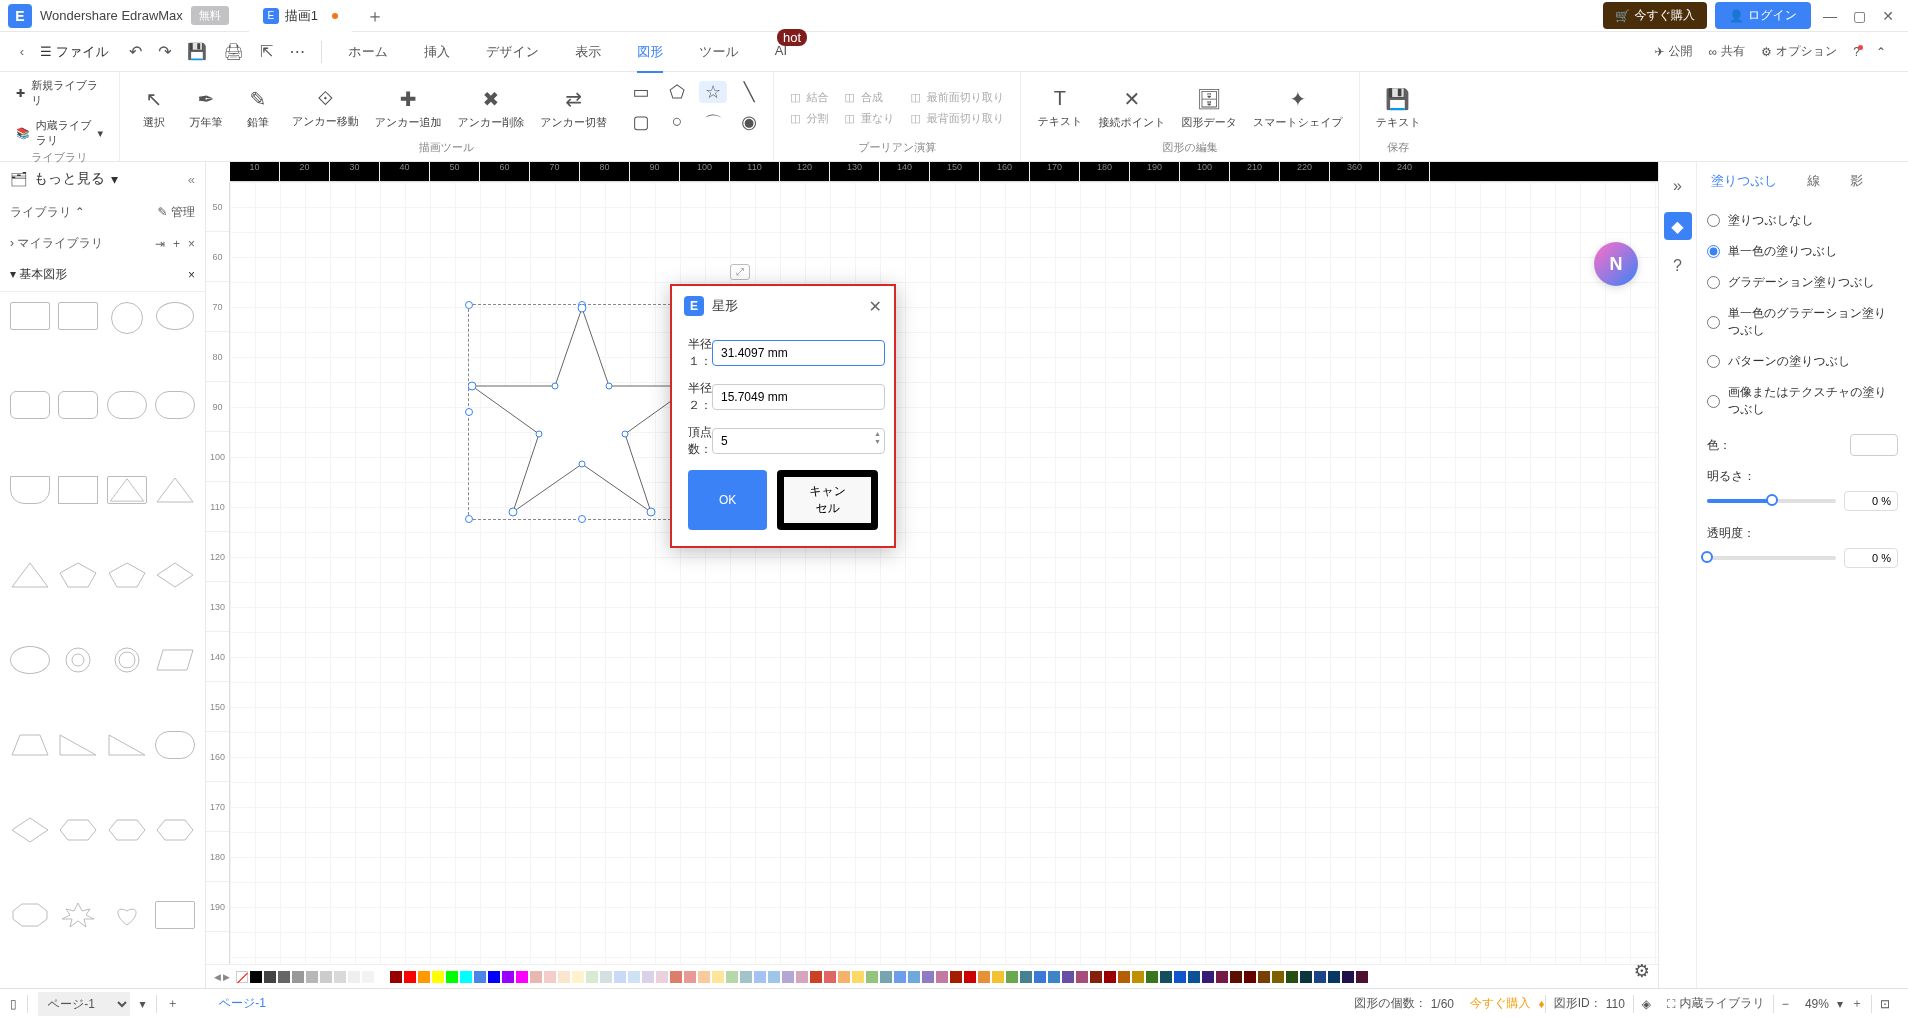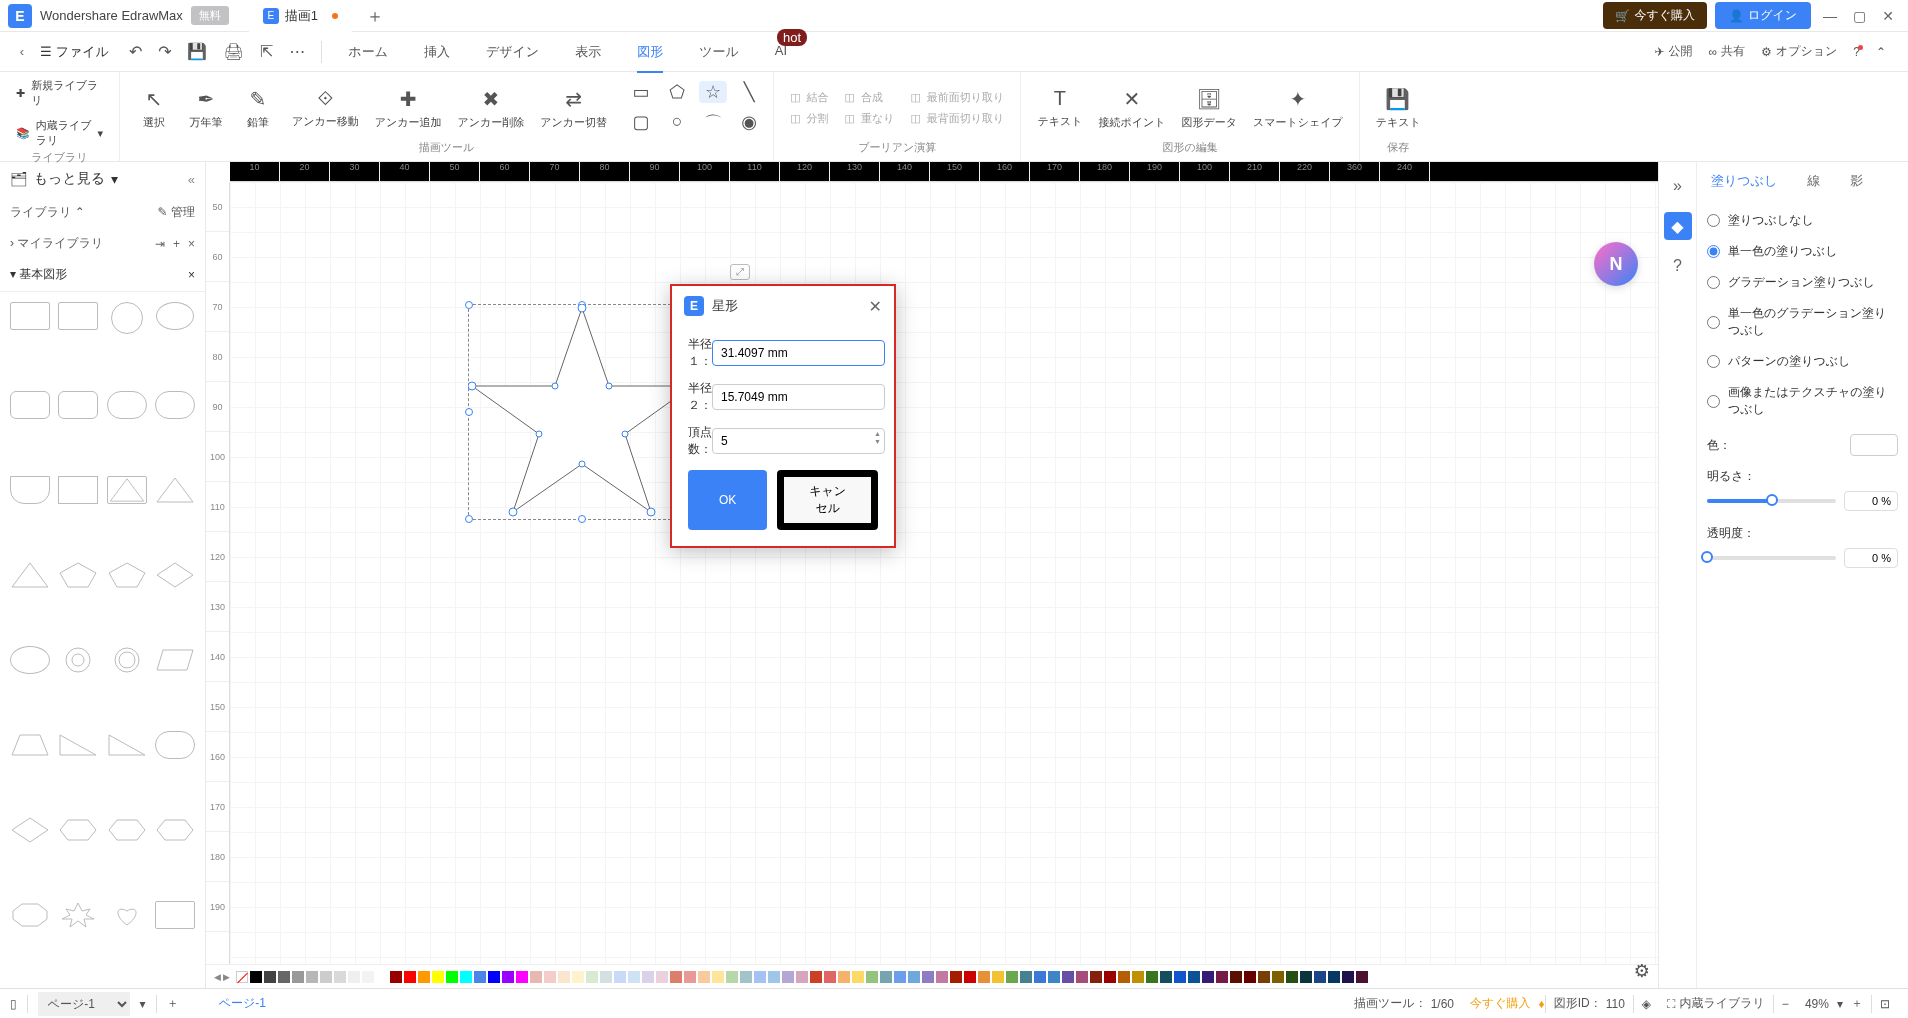--- a/index.html
+++ b/index.html
@@ -760,21 +760,21 @@
     <span>▯</span>
     <div class="vsep"></div>
     <select class="page-select"><option>ページ-1</option></select>
     <span>▾</span>
     <div class="vsep"></div>
     <span>＋</span>
     <span class="page-tab">ページ-1</span>
   </div>
   <div class="status-spacer"></div>
   <div class="status-item">
-    <span>描画ツール：</span>
+    <span>図形の個数：</span>
     <span>1/60</span>
   </div>
   <span class="status-item buy-link">今すぐ購入</span>
   <span class="diamond">♦</span>
   <div class="vsep"></div>
   <div class="status-item">
     <span>図形ID：</span>
     <span>110</span>
   </div>
   <div class="vsep"></div>

